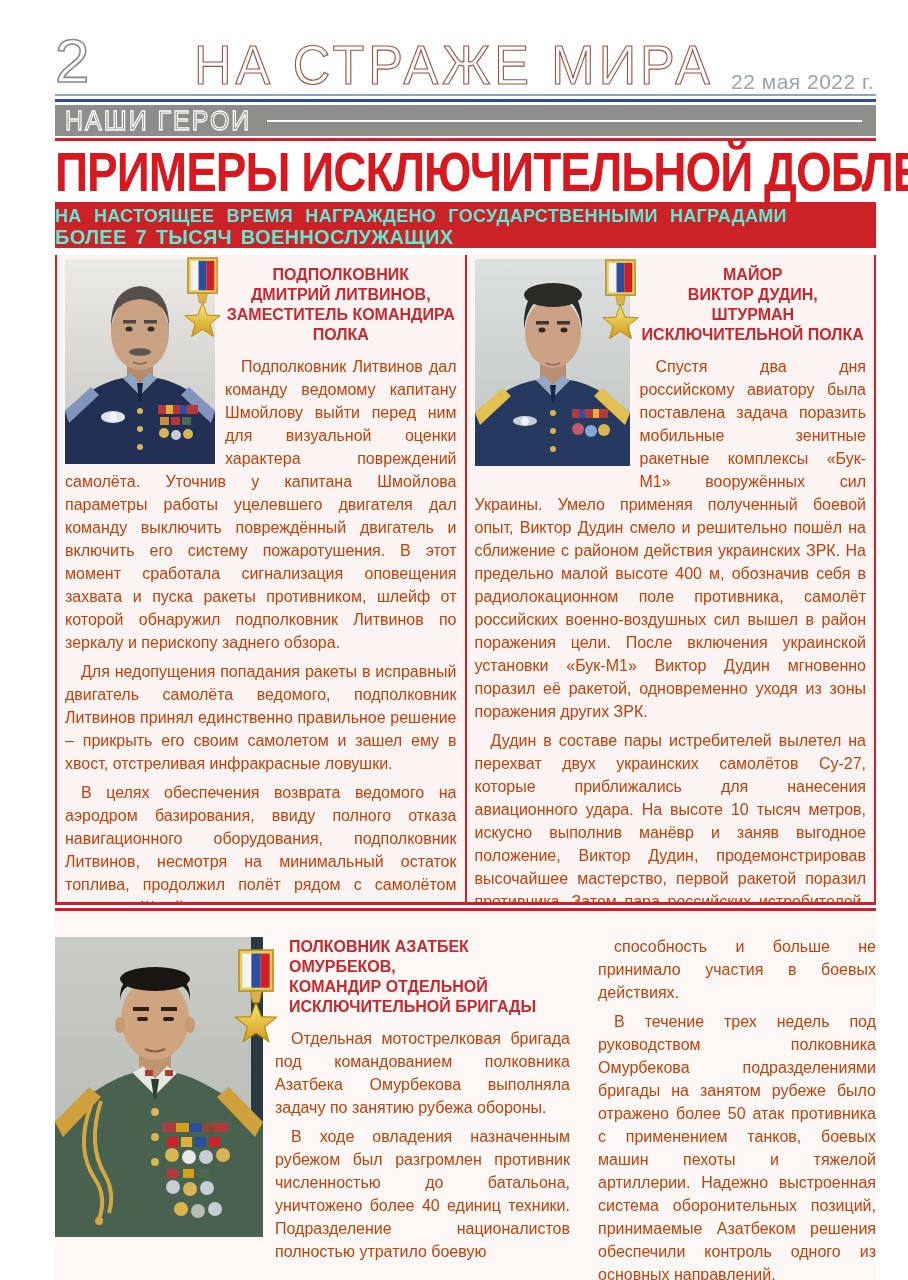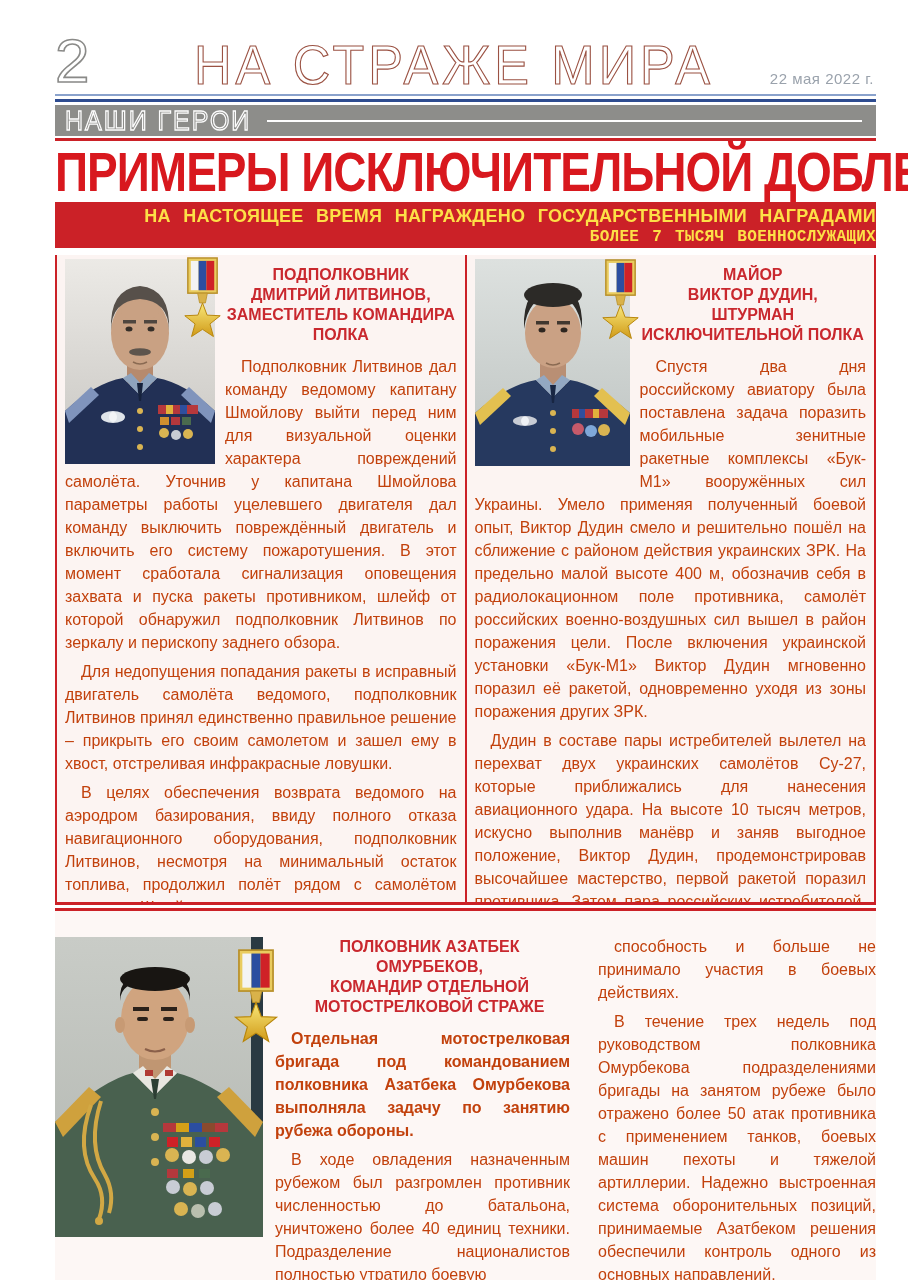--- a/index.html
+++ b/index.html
@@ -10,44 +10,44 @@
   .pagenum{position:absolute;left:55px;top:30px;font-size:62px;line-height:1;color:#8a8a88;font-weight:400;}
   @supports (-webkit-text-stroke:1px #000){
     .pagenum{color:transparent;-webkit-text-stroke:1.6px #8a8a88;}
   }
   .masthead{position:absolute;left:120px;right:120px;top:38px;text-align:center;
             font-size:52px;line-height:1;letter-spacing:4px;color:#9b5243;font-weight:400;
             transform:scaleY(1.05);transform-origin:top;white-space:nowrap;}
   @supports (-webkit-text-stroke:1px #000){
     .masthead{color:transparent;-webkit-text-stroke:1.1px #9b5243;}
   }
-  .dateline{position:absolute;right:34px;top:70px;font-size:15px;color:#9aa2ac;letter-spacing:0.5px;}
+  .dateline{position:absolute;right:34px;top:70px;font-size:21px;color:#9aa2ac;letter-spacing:0.5px;}
 
   .blue-rule{position:absolute;left:55px;right:32px;top:94px;height:3px;
              border-top:2px solid #8aa2cc;border-bottom:3px solid #2e4c90;}
 
   .kicker-bar{position:absolute;left:55px;right:32px;top:105px;height:31px;background:#8d8d8a;
               display:flex;align-items:center;padding:12px 10px;box-sizing:border-box;}
   .kicker-text{font-size:25px;line-height:1;letter-spacing:2px;color:#ffffff;font-weight:400;
                transform:scaleY(1.08);transform-origin:center;white-space:nowrap;}
   @supports (-webkit-text-stroke:1px #000){
     .kicker-text{color:transparent;-webkit-text-stroke:1.2px #fdfdfd;}
   }
   .kicker-line{flex:1;height:2px;background:#fdfdfd;margin-left:16px;margin-right:4px;}
 
   .thin-red-rule{position:absolute;left:55px;right:32px;top:138px;height:3px;background:#cb2127;}
 
   .headline{position:absolute;left:55px;right:32px;top:143px;text-align:center;height:58px;}
   .headline span{display:inline-block;font-weight:bold;font-size:46px;line-height:1;
                  color:#d8181e;letter-spacing:-1px;white-space:nowrap;
                  transform:scaleY(1.22);transform-origin:top center;}
   .banner{position:absolute;left:55px;right:32px;top:202px;height:46px;background:#cb2127;
-          color:#fde047;text-align:right;font-weight:bold;box-sizing:border-box;padding-top:4px;}
+          color:#5eead4;text-align:left;font-weight:bold;box-sizing:border-box;padding-top:4px;}
   .banner .l1{font-size:18px;line-height:21px;letter-spacing:0.3px;word-spacing:7px;}
-  .banner .l2{font-size:16px;line-height:21px;letter-spacing:0.3px;word-spacing:3px;font-family:Liberation Mono, monospace;}
+  .banner .l2{font-size:20px;line-height:21px;letter-spacing:0.3px;word-spacing:3px;}
 
   
   .columns{position:absolute;left:55px;right:32px;top:255px;height:650px;display:flex;
            border-left:2px solid #cb2127;border-right:2px solid #cb2127;border-bottom:3px solid #cb2127;
            box-sizing:border-box;background:#fcf4f2;}
   .article{flex:1 1 0;position:relative;padding:4px 8px;box-sizing:border-box;overflow:hidden;}
   .article + .article{border-left:2px solid #cb2127;}
 
   .photo{float:left;margin:0 10px 6px 0;display:block;}
   .medal{position:absolute;z-index:2;}
@@ -61,24 +61,24 @@
   .body-p{margin:6px 0 0;text-align:justify;font-size:16px;line-height:23px;color:#c2410c;
           text-indent:16px;}
 
   
   .bottom{position:absolute;left:55px;right:32px;top:908px;height:372px;box-sizing:border-box;
           border-top:3px solid #cb2127;padding-top:26px;display:flex;background:#fdf7f5;}
   .b-colA{width:208px;flex:0 0 auto;position:relative;}
   .b-colB{width:295px;flex:0 0 auto;margin-left:12px;}
   .b-colC{flex:1 1 auto;margin-left:28px;}
   .medal.m-bottom{left:176px;top:12px;}
-  .b-title{text-align:center;color:#c9282e;font-weight:bold;font-size:16px;line-height:20px;
+  .b-title{text-align:left;color:#c9282e;font-weight:bold;font-size:16px;line-height:20px;
            padding-left:14px;margin-bottom:10px;}
   .b-title span{display:block;}
-  .b-colB .body-p:first-of-type{margin-top:2px;font-weight:bold;}
+  .b-colB .body-p:first-of-type{margin-top:2px;}
   .b-colC .body-p:first-of-type{margin-top:-2px;}
 </style>
 </head>
 <body>
 
 <svg width="0" height="0" style="position:absolute" aria-hidden="true">
   <defs>
     <linearGradient id="goldgrad" x1="0" y1="0" x2="0" y2="1">
       <stop offset="0" stop-color="#f9e87a"></stop>
         <stop offset="1" stop-color="#d09a18"></stop>
@@ -281,21 +281,21 @@
       </svg>
       <svg class="medal m-bottom" width="50" height="100">
         <use href="#medal-sym" width="50" height="100"></use>
       </svg>
     </div>
 
     <div class="b-colB">
       <div class="b-title">
         <span>ПОЛКОВНИК АЗАТБЕК ОМУРБЕКОВ,</span>
         <span>КОМАНДИР ОТДЕЛЬНОЙ</span>
-        <span>МОТОСТРЕЛКОВОЙ СТРАЖЕ</span>
+        <span>ИСКЛЮЧИТЕЛЬНОЙ БРИГАДЫ</span>
       </div>
       <p class="body-p">Отдельная мотострелковая бригада под командованием полковника Азатбека Омурбекова выполняла задачу по занятию рубежа обороны.</p>
       <p class="body-p">В ходе овладения назначенным рубежом был разгромлен противник численностью до батальона, уничтожено более 40 единиц техники. Подразделение националистов полностью утратило боевую</p>
     </div>
 
     <div class="b-colC">
       <p class="body-p">способность и больше не принимало участия в боевых действиях.</p>
       <p class="body-p">В течение трех недель под руководством полковника Омурбекова подразделениями бригады на занятом рубеже было отражено более 50 атак противника с применением танков, боевых машин пехоты и тяжелой артиллерии. Надежно выстроенная система оборонительных позиций, принимаемые Азатбеком решения обеспечили контроль одного из основных направлений.</p>
     </div>
   </div>

